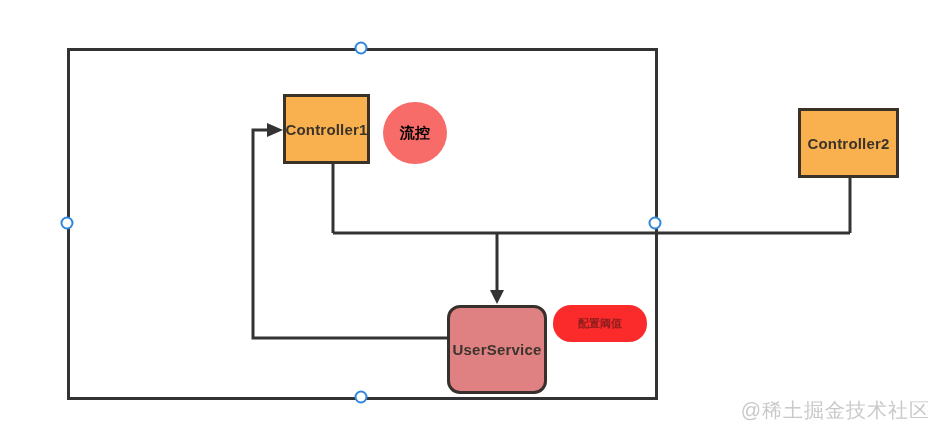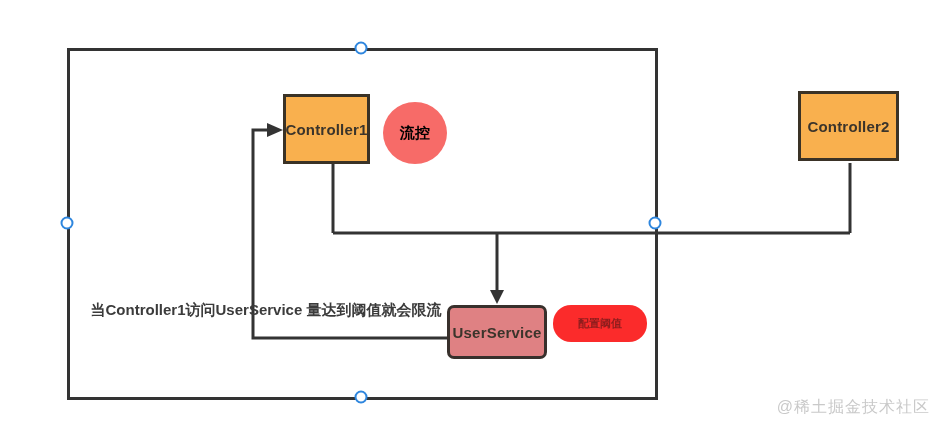--- a/index.html
+++ b/index.html
@@ -17,42 +17,42 @@
     background:#fff;border:2px solid var(--handle_blue,#2E86DE);
     transform:translate(-50%,-50%);z-index:6;box-sizing:content-box;
   }
   .node{
     position:absolute;display:flex;align-items:center;justify-content:center;
     font-weight:bold;font-size:15px;color:#3b342b;box-sizing:border-box;z-index:3;
     letter-spacing:0.2px;
   }
   .node-controller1{left:283px;top:94px;width:87px;height:70px;
     background:var(--node_orange,#F9B04E);border:3px solid #3a3226;}
-  .node-controller2{left:798px;top:91px;width:101px;height:70px;
+  .node-controller2{left:798px;top:108px;width:101px;height:70px;
     background:var(--node_orange,#F9B04E);border:3px solid #3a3226;}
-  .node-userservice{left:447px;top:305px;width:100px;height:54px;
-    background:var(--node_red,#DF8183);border:3px solid #38302c;border-radius:7px;}
+  .node-userservice{left:447px;top:305px;width:100px;height:89px;
+    background:var(--node_red,#DF8183);border:3px solid #38302c;border-radius:13px;}
   .flow-circle{
     left:383px;top:102px;width:64px;height:62px;border-radius:50%;
     background:var(--circle_red,#F76B68);color:#000000;z-index:4;border:none;
   }
   .threshold-btn{
     left:553px;top:305px;width:94px;height:37px;border-radius:18px;
     background:var(--button_red,#FB2B2B);color:#8f1d1d;z-index:3;border:none;
     cursor:pointer;font-weight:bold;font-size:11px;
     display:flex;align-items:center;justify-content:center;position:absolute;
     font-family:inherit;
   }
   .annotation{
     position:absolute;left:88px;top:299px;width:356px;z-index:5;
     text-align:center;font-weight:bold;font-size:15px;line-height:22px;color:#3b3b3b;
   }
   .watermark{
     position:absolute;right:10px;top:397px;z-index:5;
-    font-size:16px;color:var(--watermark_gray,#C9C9C9);letter-spacing:1px;text-align:center;
+    font-size:20px;color:var(--watermark_gray,#C9C9C9);letter-spacing:1px;text-align:center;
   }
 </style>
 </head>
 <body>
 
 <div class="canvas">
 
   <div class="selection-rect"></div>
   <div class="handle" style="left:361px;top:48px;"></div>
   <div class="handle" style="left:67px;top:223px;"></div>
@@ -88,18 +88,17 @@
 
   <div class="node node-userservice">
     <span>UserService</span>
   </div>
 
   <button class="threshold-btn">
     <span>配置阈值</span>
   </button>
 
   <div class="annotation">
-    <div>当Controller1访问UserService 量达到阈值就会限流</div>
   </div>
 
   <div class="watermark">@稀土掘金技术社区</div>
 
 </div>
 
 </body></html>

